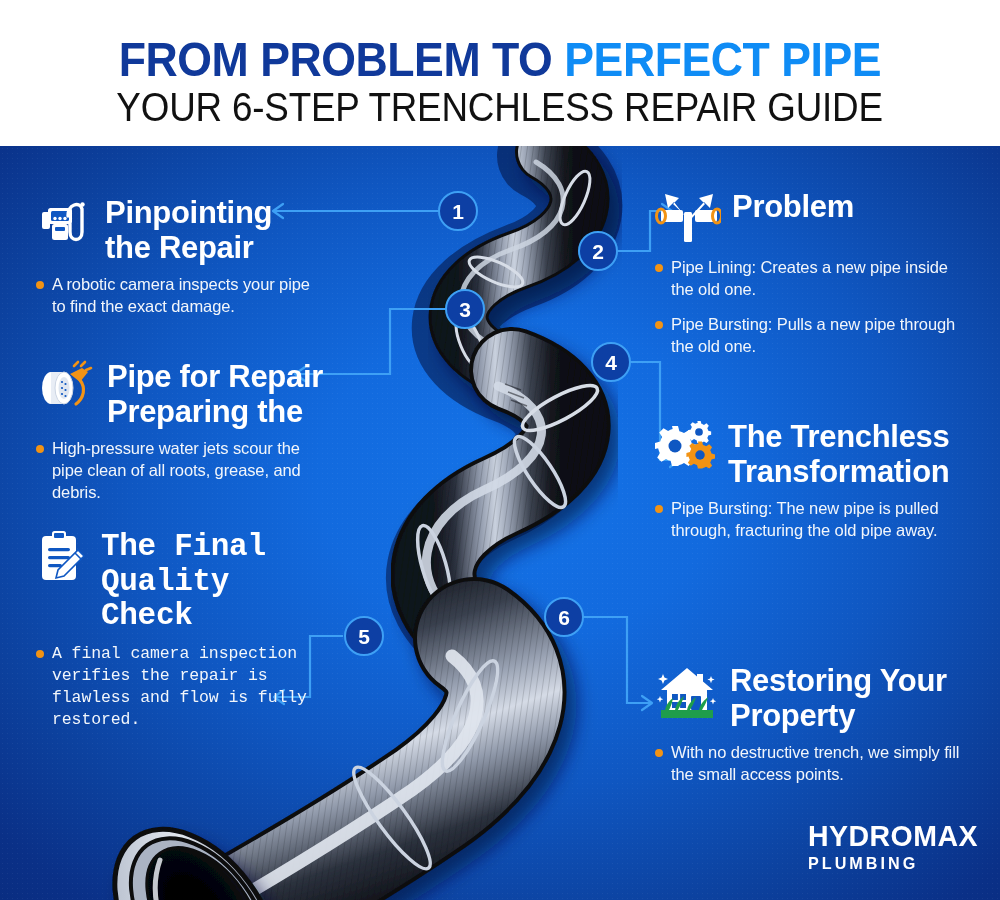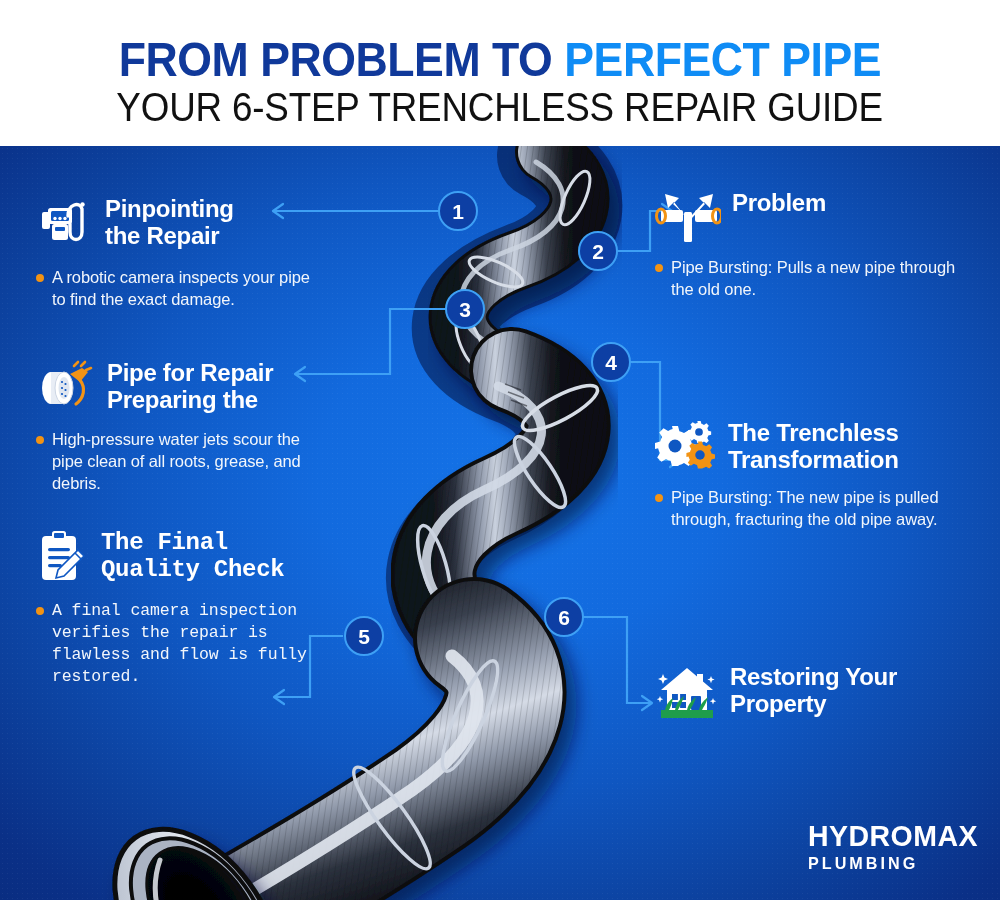--- a/index.html
+++ b/index.html
@@ -52,21 +52,21 @@
 
   
   .step {
     position:absolute; z-index:6;
   }
   .step-head {
     display:flex; align-items:flex-start; gap:11px;
   }
   .step-icon { flex:0 0 auto; }
   .step-title {
-    color:#ffffff; font-weight:bold; font-size:24px; line-height:1.12;
+    color:#ffffff; font-weight:bold; font-size:31px; line-height:1.12;
     letter-spacing:-0.3px; padding-top:2px;
   }
   .step-title .ln { display:block; }
   .bullets { margin-top:9px; }
   .bullet {
     display:flex; align-items:flex-start; gap:8px; margin-bottom:13px;
   }
   .bullet:last-child { margin-bottom:0; }
   .dot {
     flex:0 0 auto; width:8px; height:8px; border-radius:50%;
@@ -351,20 +351,24 @@
           </g>
         </svg>
       </span>
       <span class="step-title">
         <span class="ln">Problem</span>
       </span>
     </div>
     <div class="bullets">
       <div class="bullet">
         <span class="dot"></span>
+        <span class="btxt">Pipe Lining: Creates a new pipe inside the old one.</span>
+      </div>
+      <div class="bullet">
+        <span class="dot"></span>
         <span class="btxt">Pipe Bursting: Pulls a new pipe through the old one.</span>
       </div>
     </div>
   </div>
 
   <div class="step" style="left:655px; top:272px; width:330px;">
     <div class="step-head">
       <span class="step-icon">
         <svg width="62" height="56" viewBox="0 0 62 56">
           <g>
@@ -420,20 +424,26 @@
               <path d="M5,34 L5.9,36.3 L8.2,37.2 L5.9,38.1 L5,40.4 L4.1,38.1 L1.8,37.2 L4.1,36.3 Z"></path>
             </g>
           </g>
         </svg>
       </span>
       <span class="step-title">
         <span class="ln">Restoring Your</span>
         <span class="ln">Property</span>
       </span>
     </div>
+    <div class="bullets">
+      <div class="bullet">
+        <span class="dot"></span>
+        <span class="btxt">With no destructive trench, we simply fill the small access points.</span>
+      </div>
+    </div>
   </div>
 
   <div class="badge" style="left:438px; top:45px;">1</div>
   <div class="badge" style="left:578px; top:85px;">2</div>
   <div class="badge" style="left:445px; top:143px;">3</div>
   <div class="badge" style="left:591px; top:196px;">4</div>
   <div class="badge" style="left:344px; top:470px;">5</div>
   <div class="badge" style="left:544px; top:451px;">6</div>
 
   <div class="logo">

